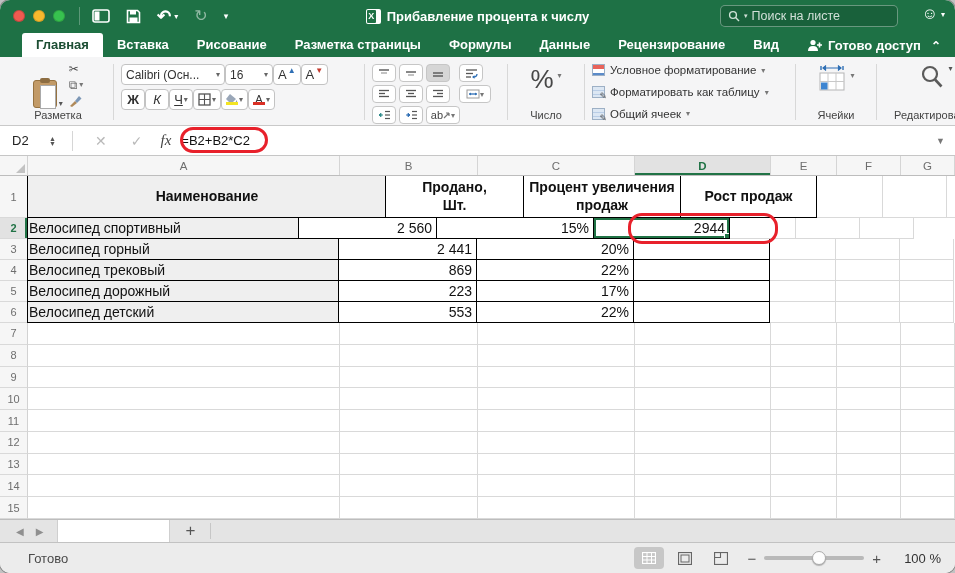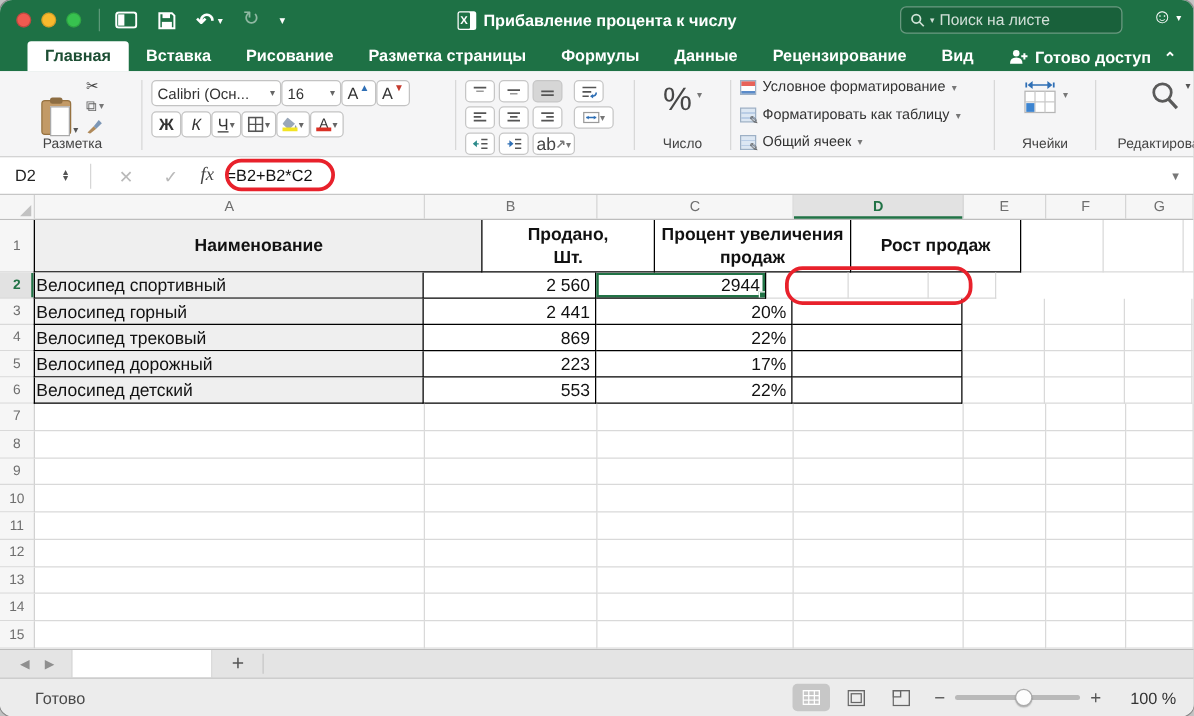--- a/index.html
+++ b/index.html
@@ -401,21 +401,21 @@
           </div>
         <div class="al-btn">
             <svg width="13" height="10">
               <path d="M1 5 l4 0 M5 5 l-2-1.7 v3.4 z" stroke="#2f6fb5" fill="#2f6fb5" stroke-width="1"></path>
               <line x1="7" y1="1.5" x2="12" y2="1.5" stroke="#555" stroke-width="1.2"></line>
               <line x1="7" y1="5" x2="12" y2="5" stroke="#555" stroke-width="1.2"></line>
               <line x1="7" y1="8.5" x2="12" y2="8.5" stroke="#555" stroke-width="1.2"></line>
             </svg>
           </div>
         <div class="al-btn" style="width:34px;">
-            <span style="font-size:14px; color:#444;">ab</span>
+            <span style="font-size:11px; color:#444;">ab</span>
             <svg width="8" height="8">
               <path d="M1 7 L6 2 M6 2 l-3 0 M6 2 l0 3" stroke="#777" fill="none" stroke-width="1.2"></path>
             </svg>
             <span class="st-caret">▾</span>
           </div>
       </div>
     </div>
 
     <div class="rdiv"></div>
 
@@ -516,22 +516,23 @@
 Шт.</div>
           <div class="cell tbl hdr" style="width: 157px;">Процент увеличения
 продаж</div>
           <div class="cell tbl hdr" style="width: 136px;">Рост продаж</div>
           <div class="cell " style="width: 66px;"></div>
           <div class="cell " style="width: 64px;"></div>
           <div class="cell " style="width: 54px;"></div>
         </div>
         <div class="grow" style="height: 21px;">
           <div class="rowh sel">2</div>
-          <div class="cell tbl first txt shade" style="width: 312px;">Велосипед спортивный</div>
+          <div class="cell tbl first txt shade" style="width: 272px;">Велосипед спортивный</div>
           <div class="cell tbl num" style="width: 138px;">2 560</div>
+          <div class="cell tbl num" style="width: 157px;">15%</div>
           <div class="cell tbl num selcell" style="width: 136px;">2944<div class="fillhandle"></div></div>
           <div class="cell " style="width: 66px;"></div>
           <div class="cell " style="width: 64px;"></div>
           <div class="cell " style="width: 54px;"></div>
         </div>
         <div class="grow" style="height: 21px;">
           <div class="rowh">3</div>
           <div class="cell tbl first txt shade" style="width: 312px;">Велосипед горный</div>
           <div class="cell tbl num" style="width: 138px;">2 441</div>
           <div class="cell tbl num" style="width: 157px;">20%</div>

